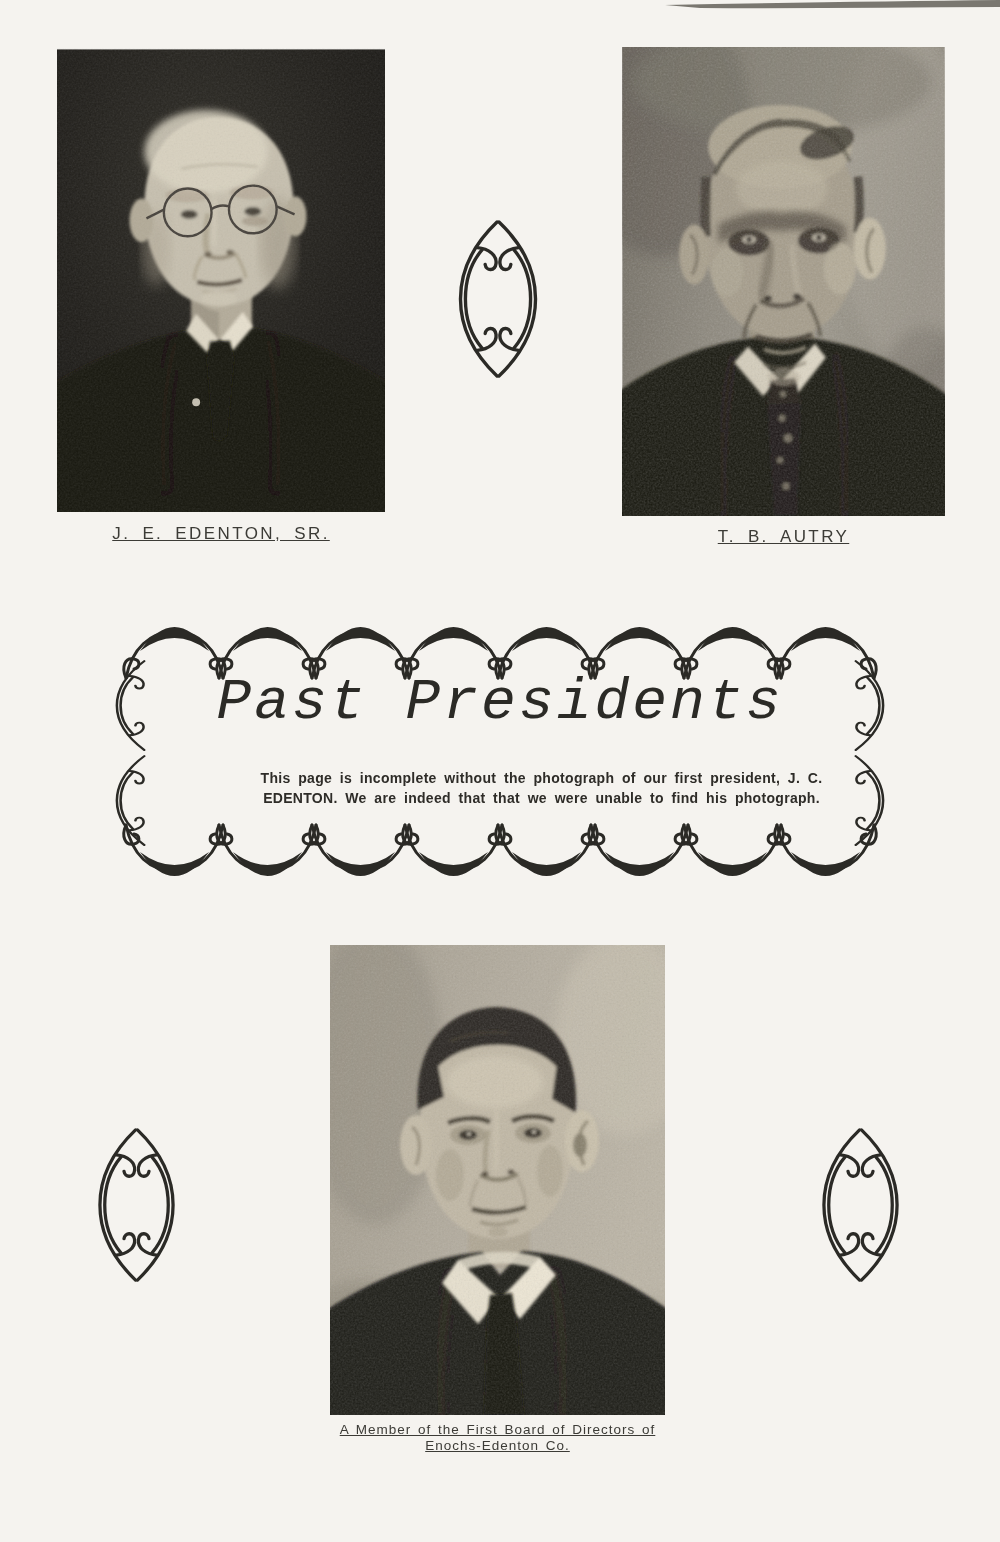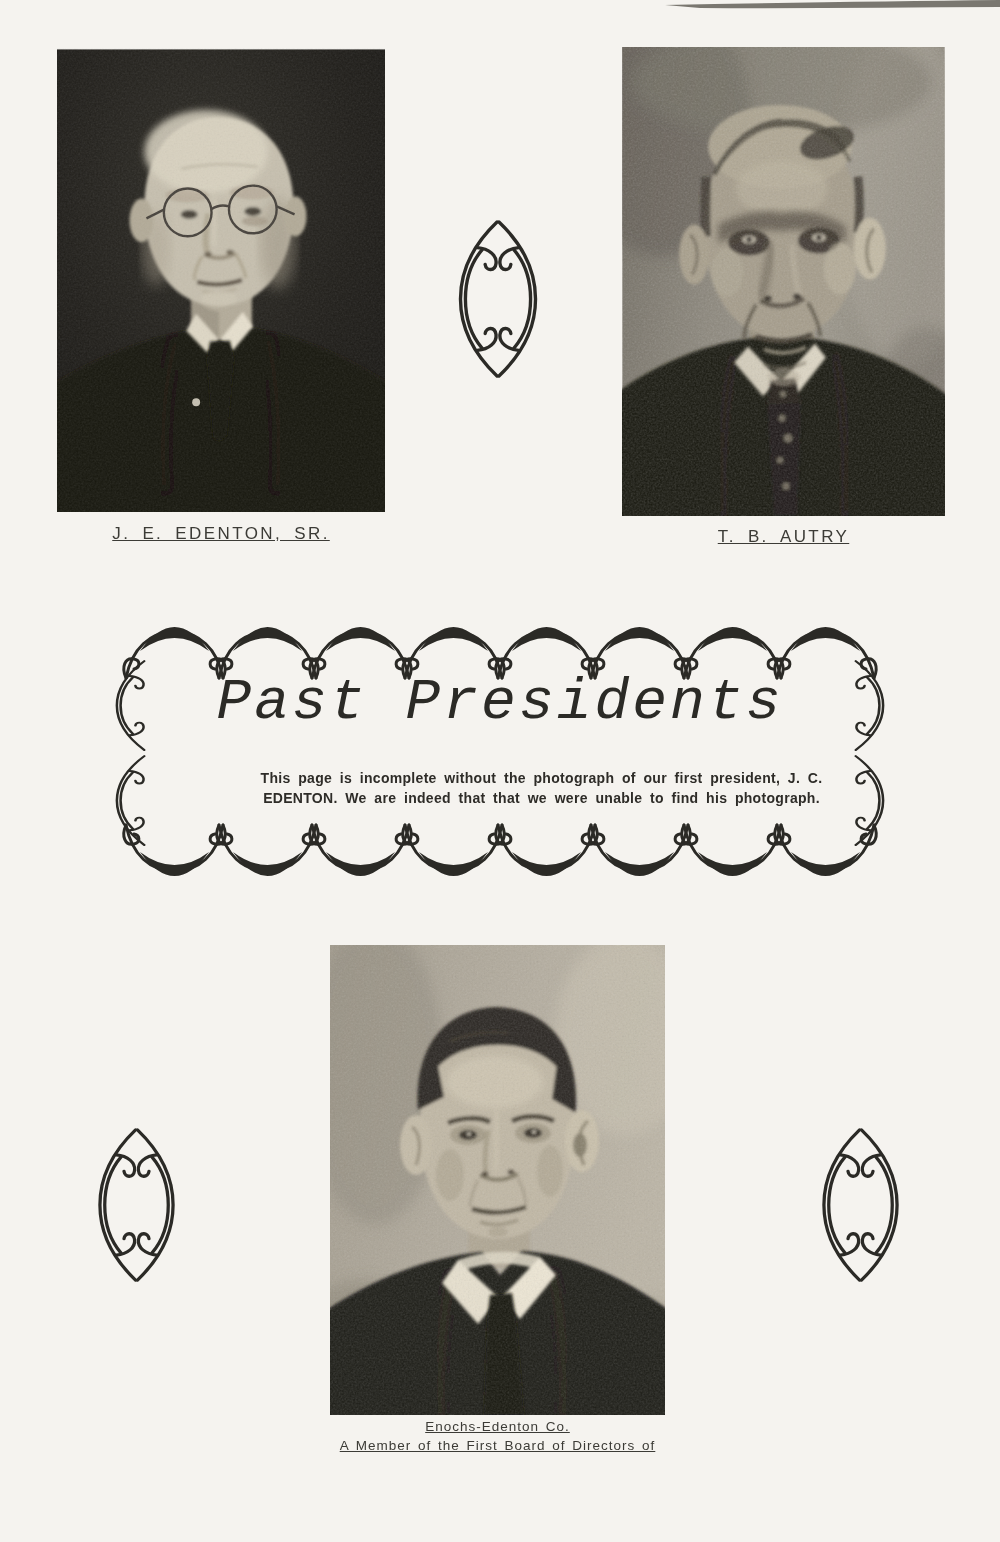--- a/index.html
+++ b/index.html
@@ -359,17 +359,17 @@
   </div>
 
   <svg class="ornament" style="left:88px;top:1128px" width="97" height="154" viewBox="0 0 100 160">
     <use href="#paren-pair"></use>
   </svg>
   <svg class="ornament" style="left:812px;top:1128px" width="97" height="154" viewBox="0 0 100 160">
     <use href="#paren-pair"></use>
   </svg>
 
   <div class="caption" style="left:280px;top:1419px;width:435px;letter-spacing:2px">
+    <div class="subcaption">A Member of the First Board of Directors of</div>
     <div class="subcaption" style="margin-top:0">Enochs-Edenton Co.</div>
-    <div class="subcaption">A Member of the First Board of Directors of</div>
   </div>
 
 </div>
 
 </body></html>

